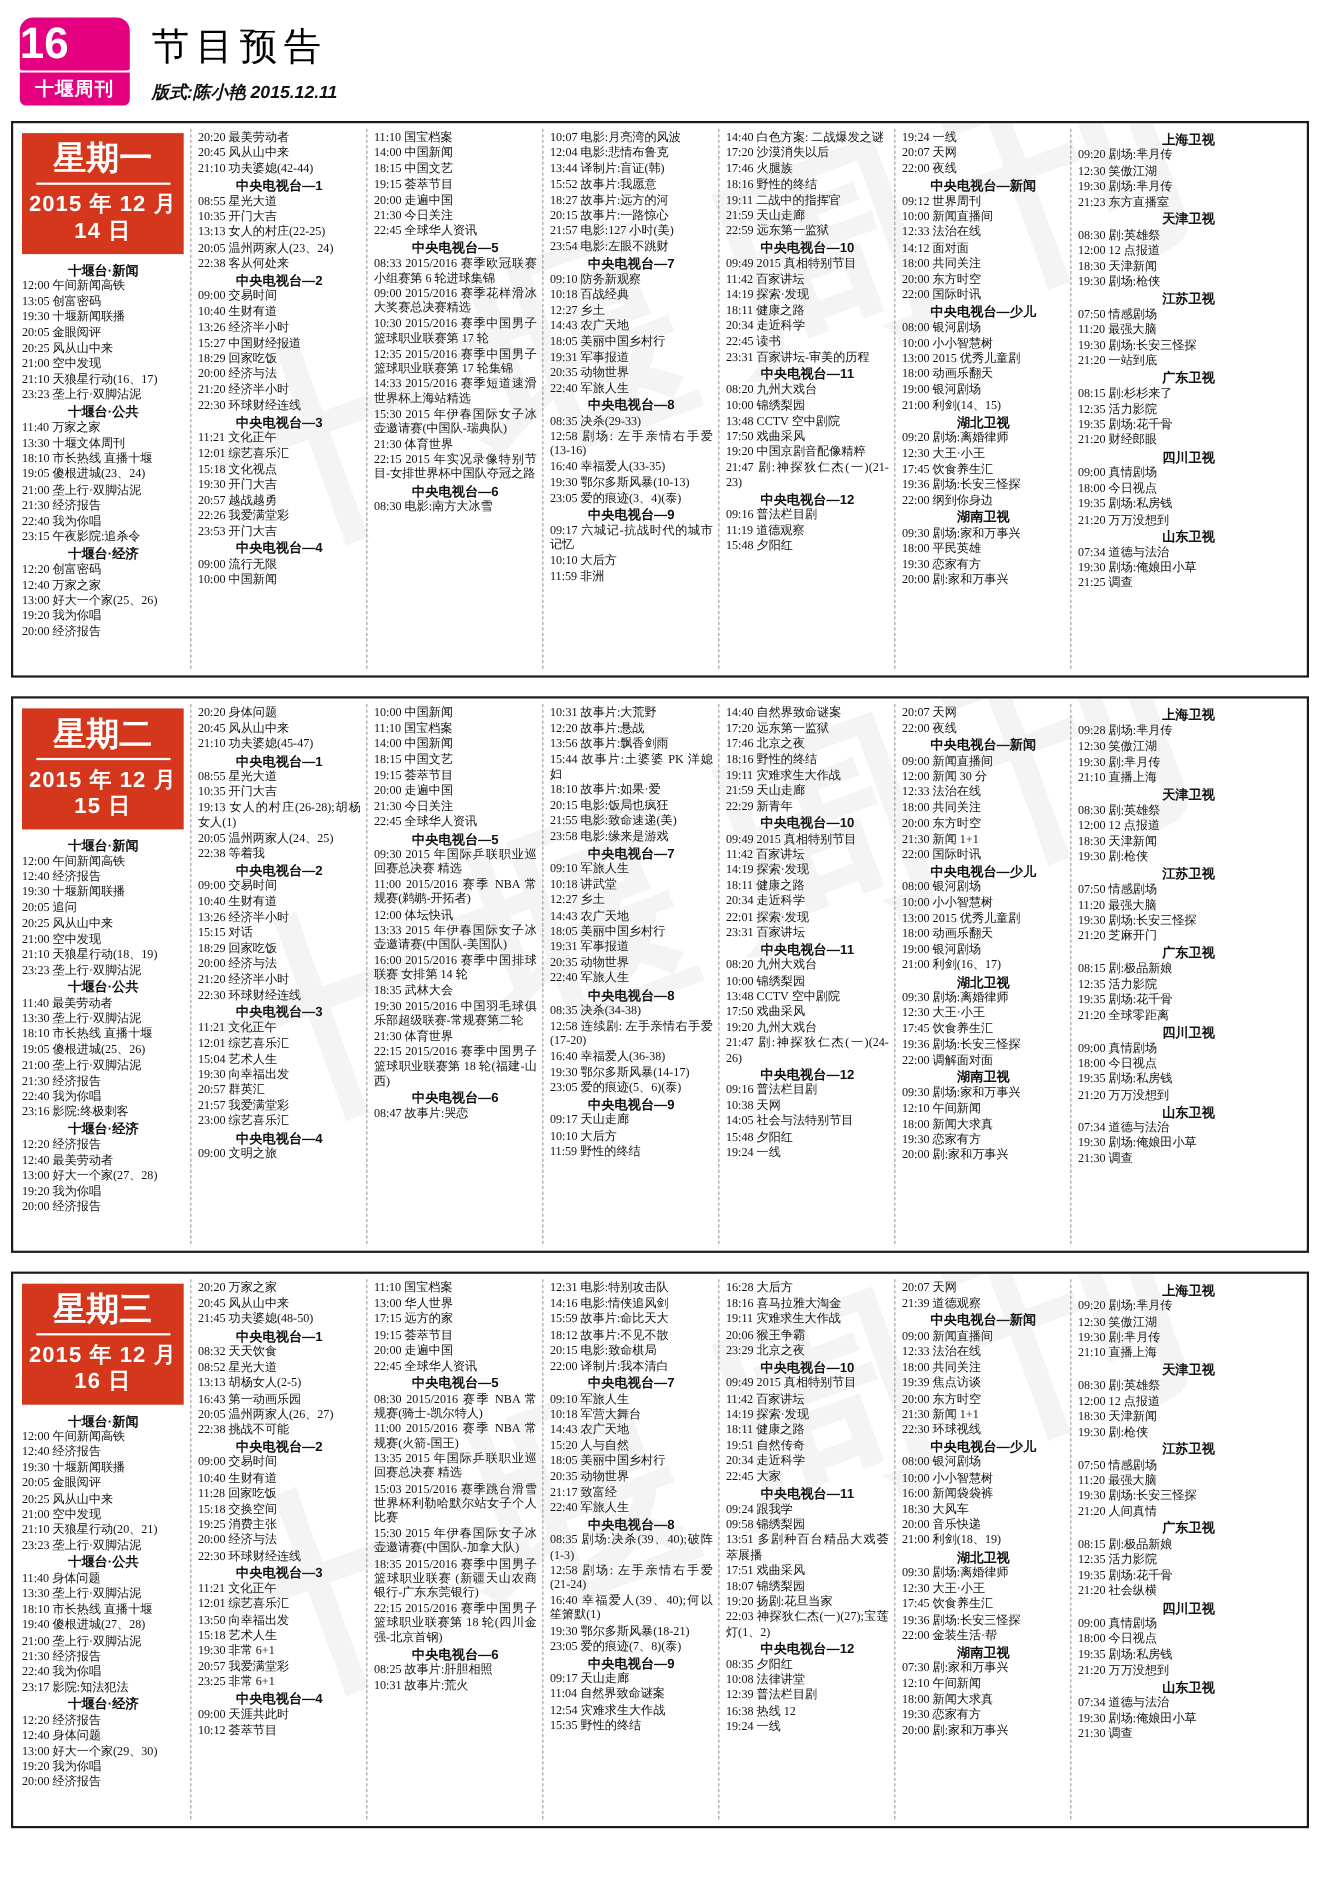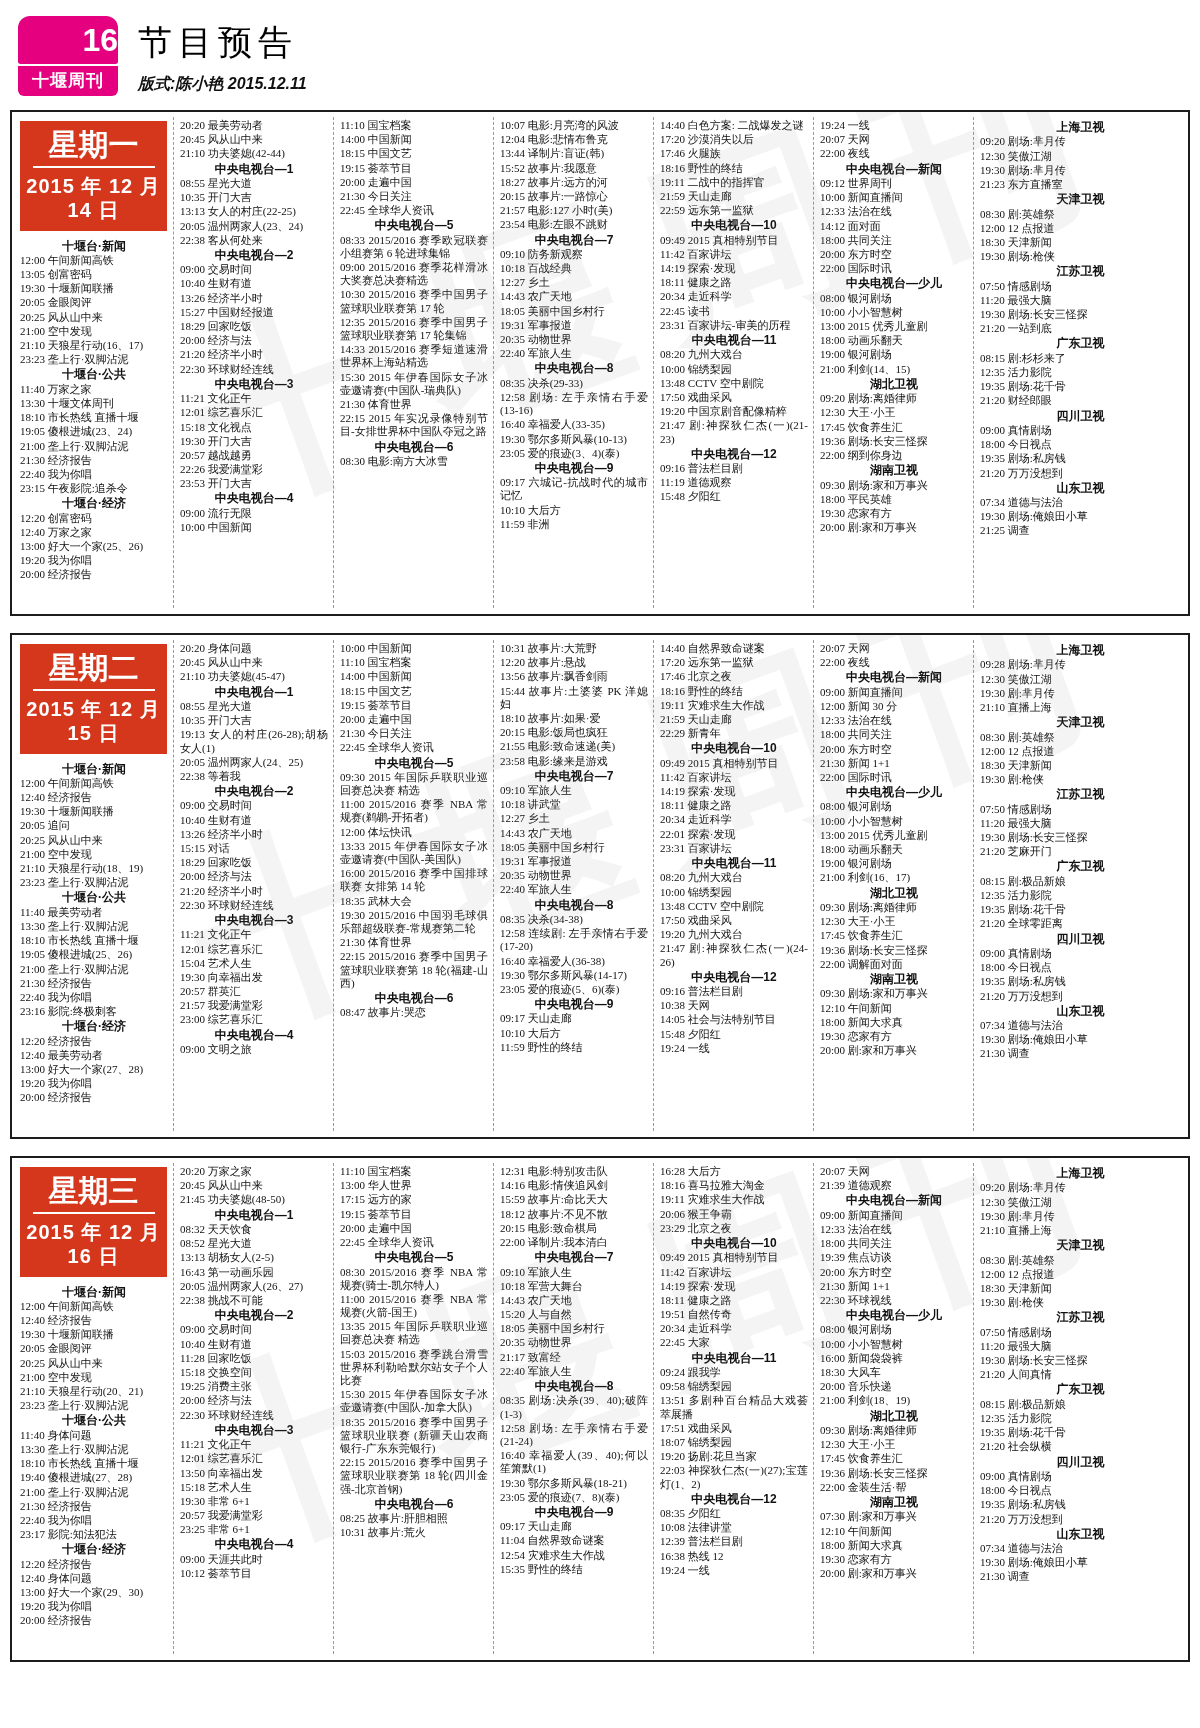--- a/index.html
+++ b/index.html
@@ -7,21 +7,21 @@
   html,body{ background:#fff; }
   body{ width:1200px; height:1728px; overflow:hidden;
         font-family:"Liberation Serif","DejaVu Serif",serif; color:#111; }
   .page{ width:1200px; height:1728px; padding:16px 10px 0 10px; }
 
   
   .hdr{ display:flex; align-items:flex-start; gap:20px; margin:0 0 14px 8px; }
   .brand{ width:100px; }
   .brand-num{ background:var(--pink); color:#fff; border-radius:12px 12px 4px 4px;
               font-family:"Liberation Sans","DejaVu Sans",sans-serif; font-weight:bold;
-              font-size:32px; text-align:right; line-height:48px; height:50px;
+              font-size:40px; text-align:left; line-height:48px; height:50px;
               border-bottom:2px solid #fff; }
   .brand-ribbon{ background:var(--pink); color:#fff; border-radius:0 0 6px 6px;
                  font-family:"Liberation Sans","DejaVu Sans",sans-serif; font-weight:bold;
                  font-size:17px; text-align:center; padding:3px 0 4px; letter-spacing:1px; }
   .hdr-titles{ padding-top:4px; }
   .page-title{ font-family:"Liberation Sans","DejaVu Sans",sans-serif; font-weight:normal;
                font-size:34px; letter-spacing:6px; color:#000; }
   .byline{ font-style:italic; font-weight:bold; font-size:16px; margin-top:8px;
            font-family:"Liberation Sans","DejaVu Sans",sans-serif; }
 

